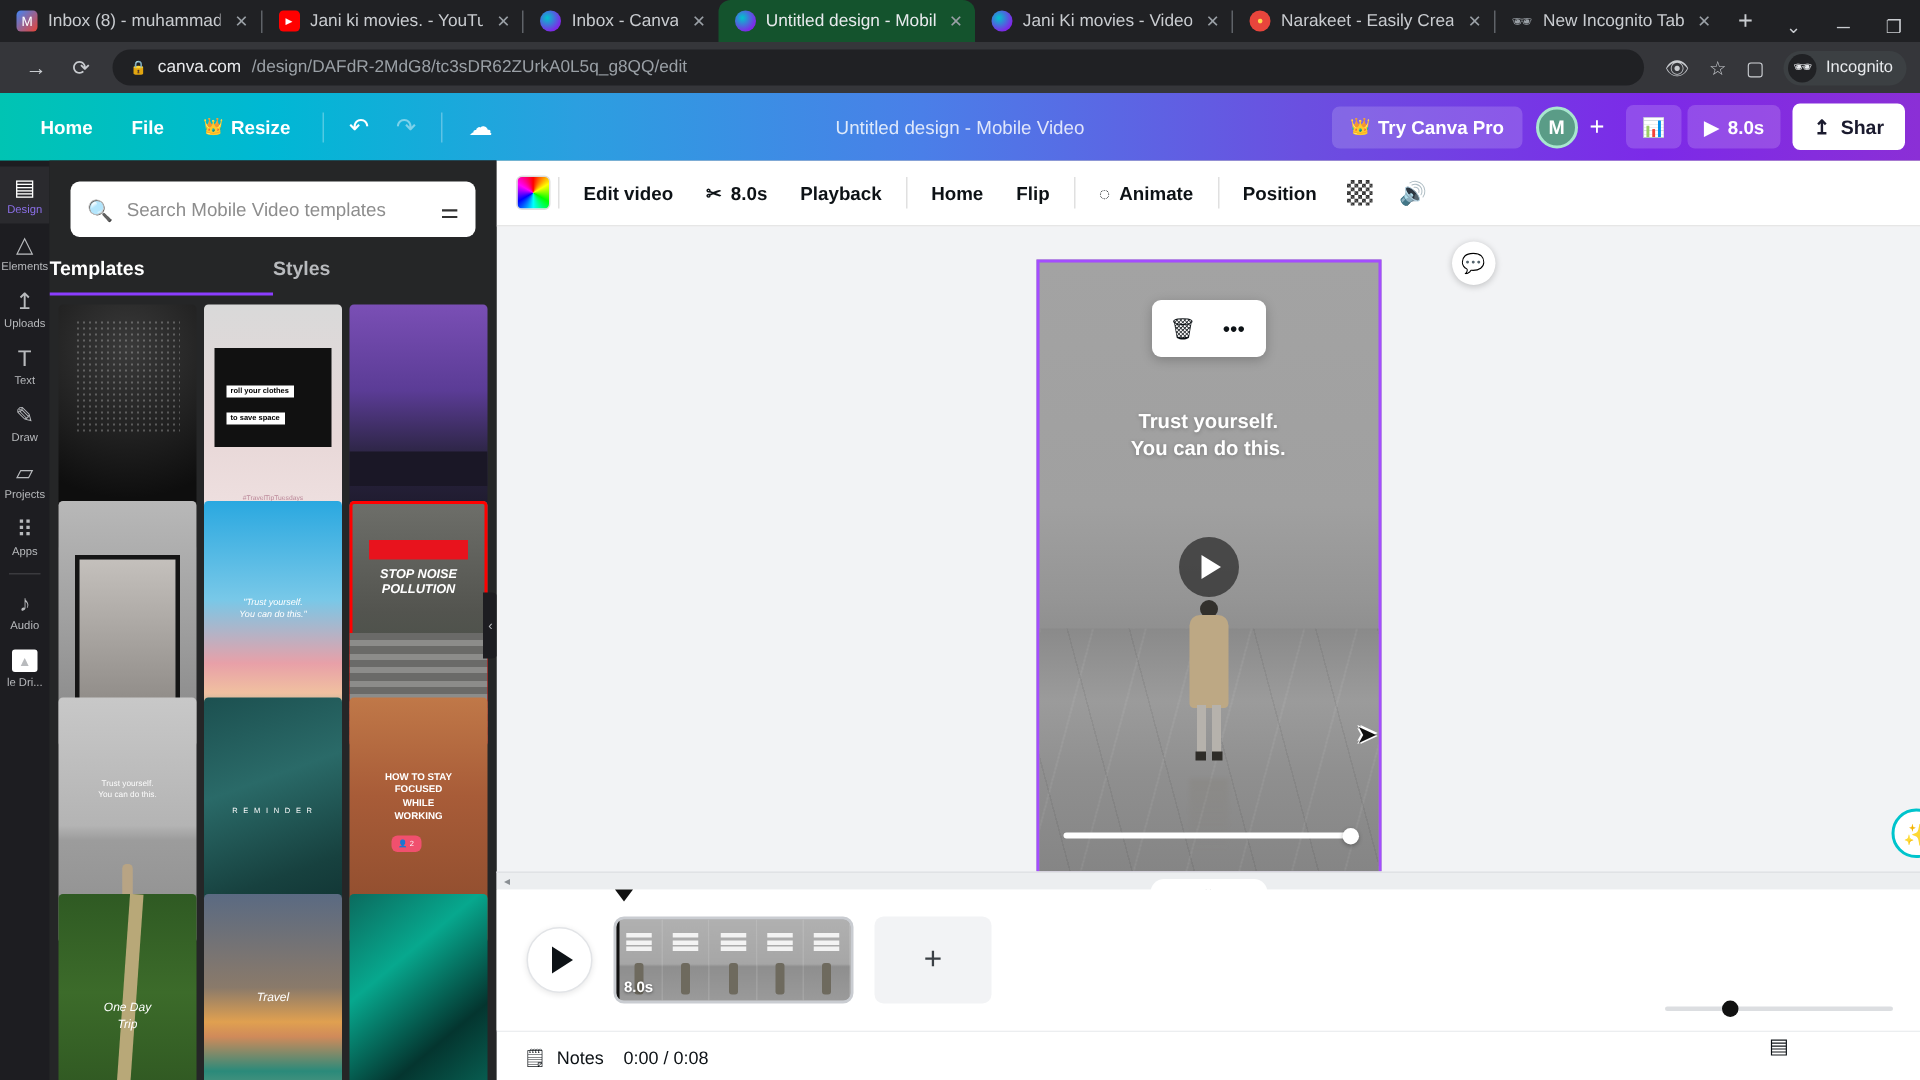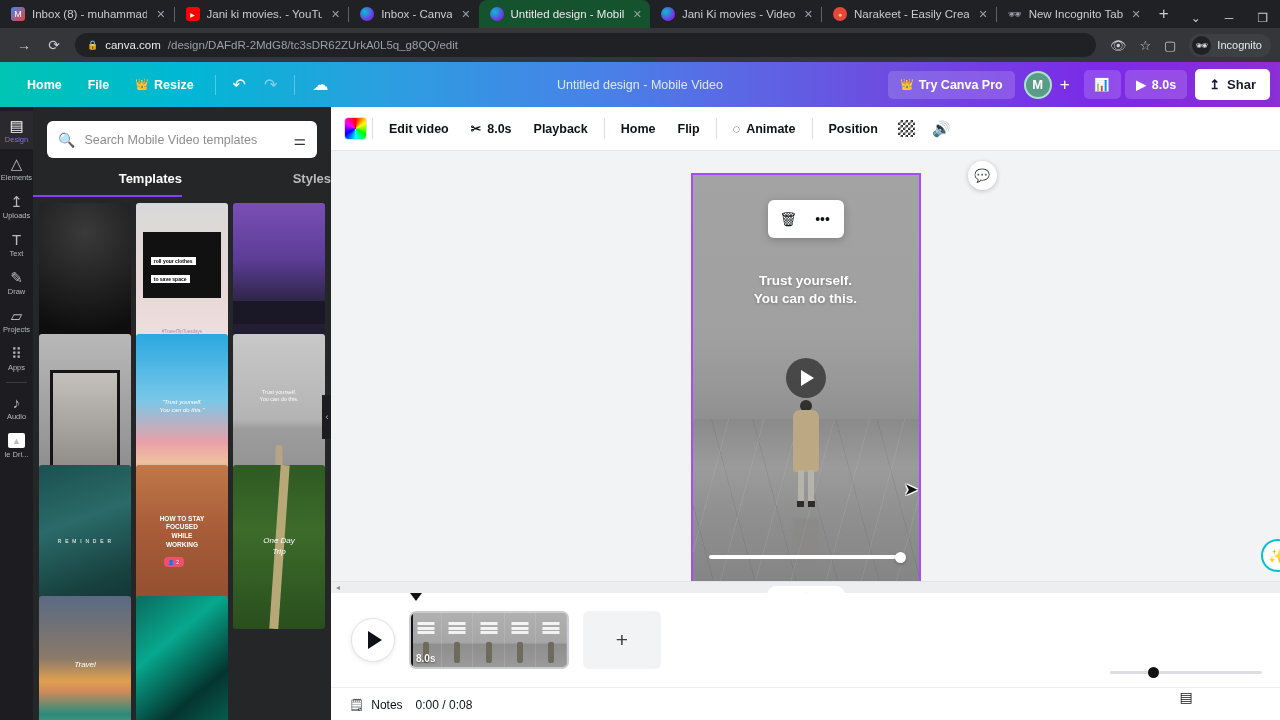--- a/index.html
+++ b/index.html
@@ -151,21 +151,21 @@
   }
   .search-box .mag { font-size: 14px; color: #444; }
   .search-input {
     border: none; outline: none; flex: 1; font-size: 12.5px; color: #333;
     font-family: "Liberation Sans", sans-serif; background: transparent;
   }
   .search-input::placeholder { color: #8d8d8d; }
   .filter-ico { font-size: 14px; color: #333; }
   .panel-tabs { display: flex; margin-top: 13px; position: relative; }
   .ptab {
-    flex: 1; text-align: right; font-size: 13px; font-weight: bold;
+    flex: 1; text-align: left; font-size: 13px; font-weight: bold;
     color: #b8babd; padding-bottom: 9px;
   }
   .ptab.active { color: #fff; border-bottom: 2.5px solid #8b3dff; }
   .tpl-grid {
     display: grid; grid-template-columns: repeat(3, 1fr); gap: 5px;
     padding: 6px 6px 0 6px; overflow: hidden; flex: 1;
   }
   .tpl {
     position: relative; border-radius: 3px; overflow: hidden;
     aspect-ratio: 9/16; background: #333;
@@ -589,20 +589,26 @@
       <div class="tpl" style="background:linear-gradient(180deg,#7a4fb5 0%,#5b3c96 35%,#2a2440 62%,#15131f 100%);">
         <div style="position:absolute;bottom:26%;left:0;right:0;height:14%;background:#1a1726;"></div>
         <div class="tpl-play"></div>
       </div>
       <div class="tpl" style="background:linear-gradient(180deg,#b8b8b8 0%,#9a9a9a 60%,#848484 100%);">
         <div style="position:absolute;top:22%;left:12%;right:12%;bottom:14%;border:3px solid #151515;background:linear-gradient(180deg,#c4c0bc,#8e8a86);"></div>
         <div class="tpl-play"></div>
       </div>
       <div class="tpl" style="background:linear-gradient(180deg,#2aa8e0 0%,#78c8e8 40%,#e8a0a8 66%,#f0c0a0 78%,#2e8f8a 100%);">
         <div class="tpl-txt" style="font-style:italic;font-size:6px;margin-top:-22%;">"Trust yourself.<br>You can do this."</div>
+        <div class="tpl-play"></div>
+      </div>
+      <div class="tpl selected" style="background:linear-gradient(180deg,#6e6f6a 0%,#53544f 45%,#3b4a3c 100%);">
+        <div style="position:absolute;top:16%;left:14%;right:14%;height:8%;background:#e8131d;"></div>
+        <div style="position:absolute;top:27%;left:0;right:0;text-align:center;color:#fff;font-size:8.5px;font-weight:bold;font-style:italic;line-height:1.1;">STOP NOISE<br>POLLUTION</div>
+        <div style="position:absolute;bottom:0;left:0;right:0;height:46%;background:repeating-linear-gradient(180deg,#6a6a68 0 5px,#8c8c8a 5px 9px);"></div>
         <div class="tpl-play"></div>
       </div>
       <div class="tpl" style="background:linear-gradient(180deg,#c8c8c8 0%,#b4b4b4 52%,#9c9c9c 58%,#8e8e8e 100%);">
         <div class="tpl-txt" style="margin-top:-42%;font-size:5.5px;opacity:.95;">Trust yourself.<br>You can do this.</div>
         <div style="position:absolute;left:50%;transform:translateX(-50%);bottom:16%;width:7px;height:26px;background:#b8a484;border-radius:3px;"></div>
         <div class="tpl-play"></div>
       </div>
       <div class="tpl" style="background:linear-gradient(160deg,#1c5050 0%,#2a6a68 35%,#17413f 70%,#0d2c2c 100%);">
         <div class="tpl-txt" style="margin-top:-12%;letter-spacing:1.2px;font-size:5px;">R E M I N D E R</div>
         <div class="tpl-play"></div>

